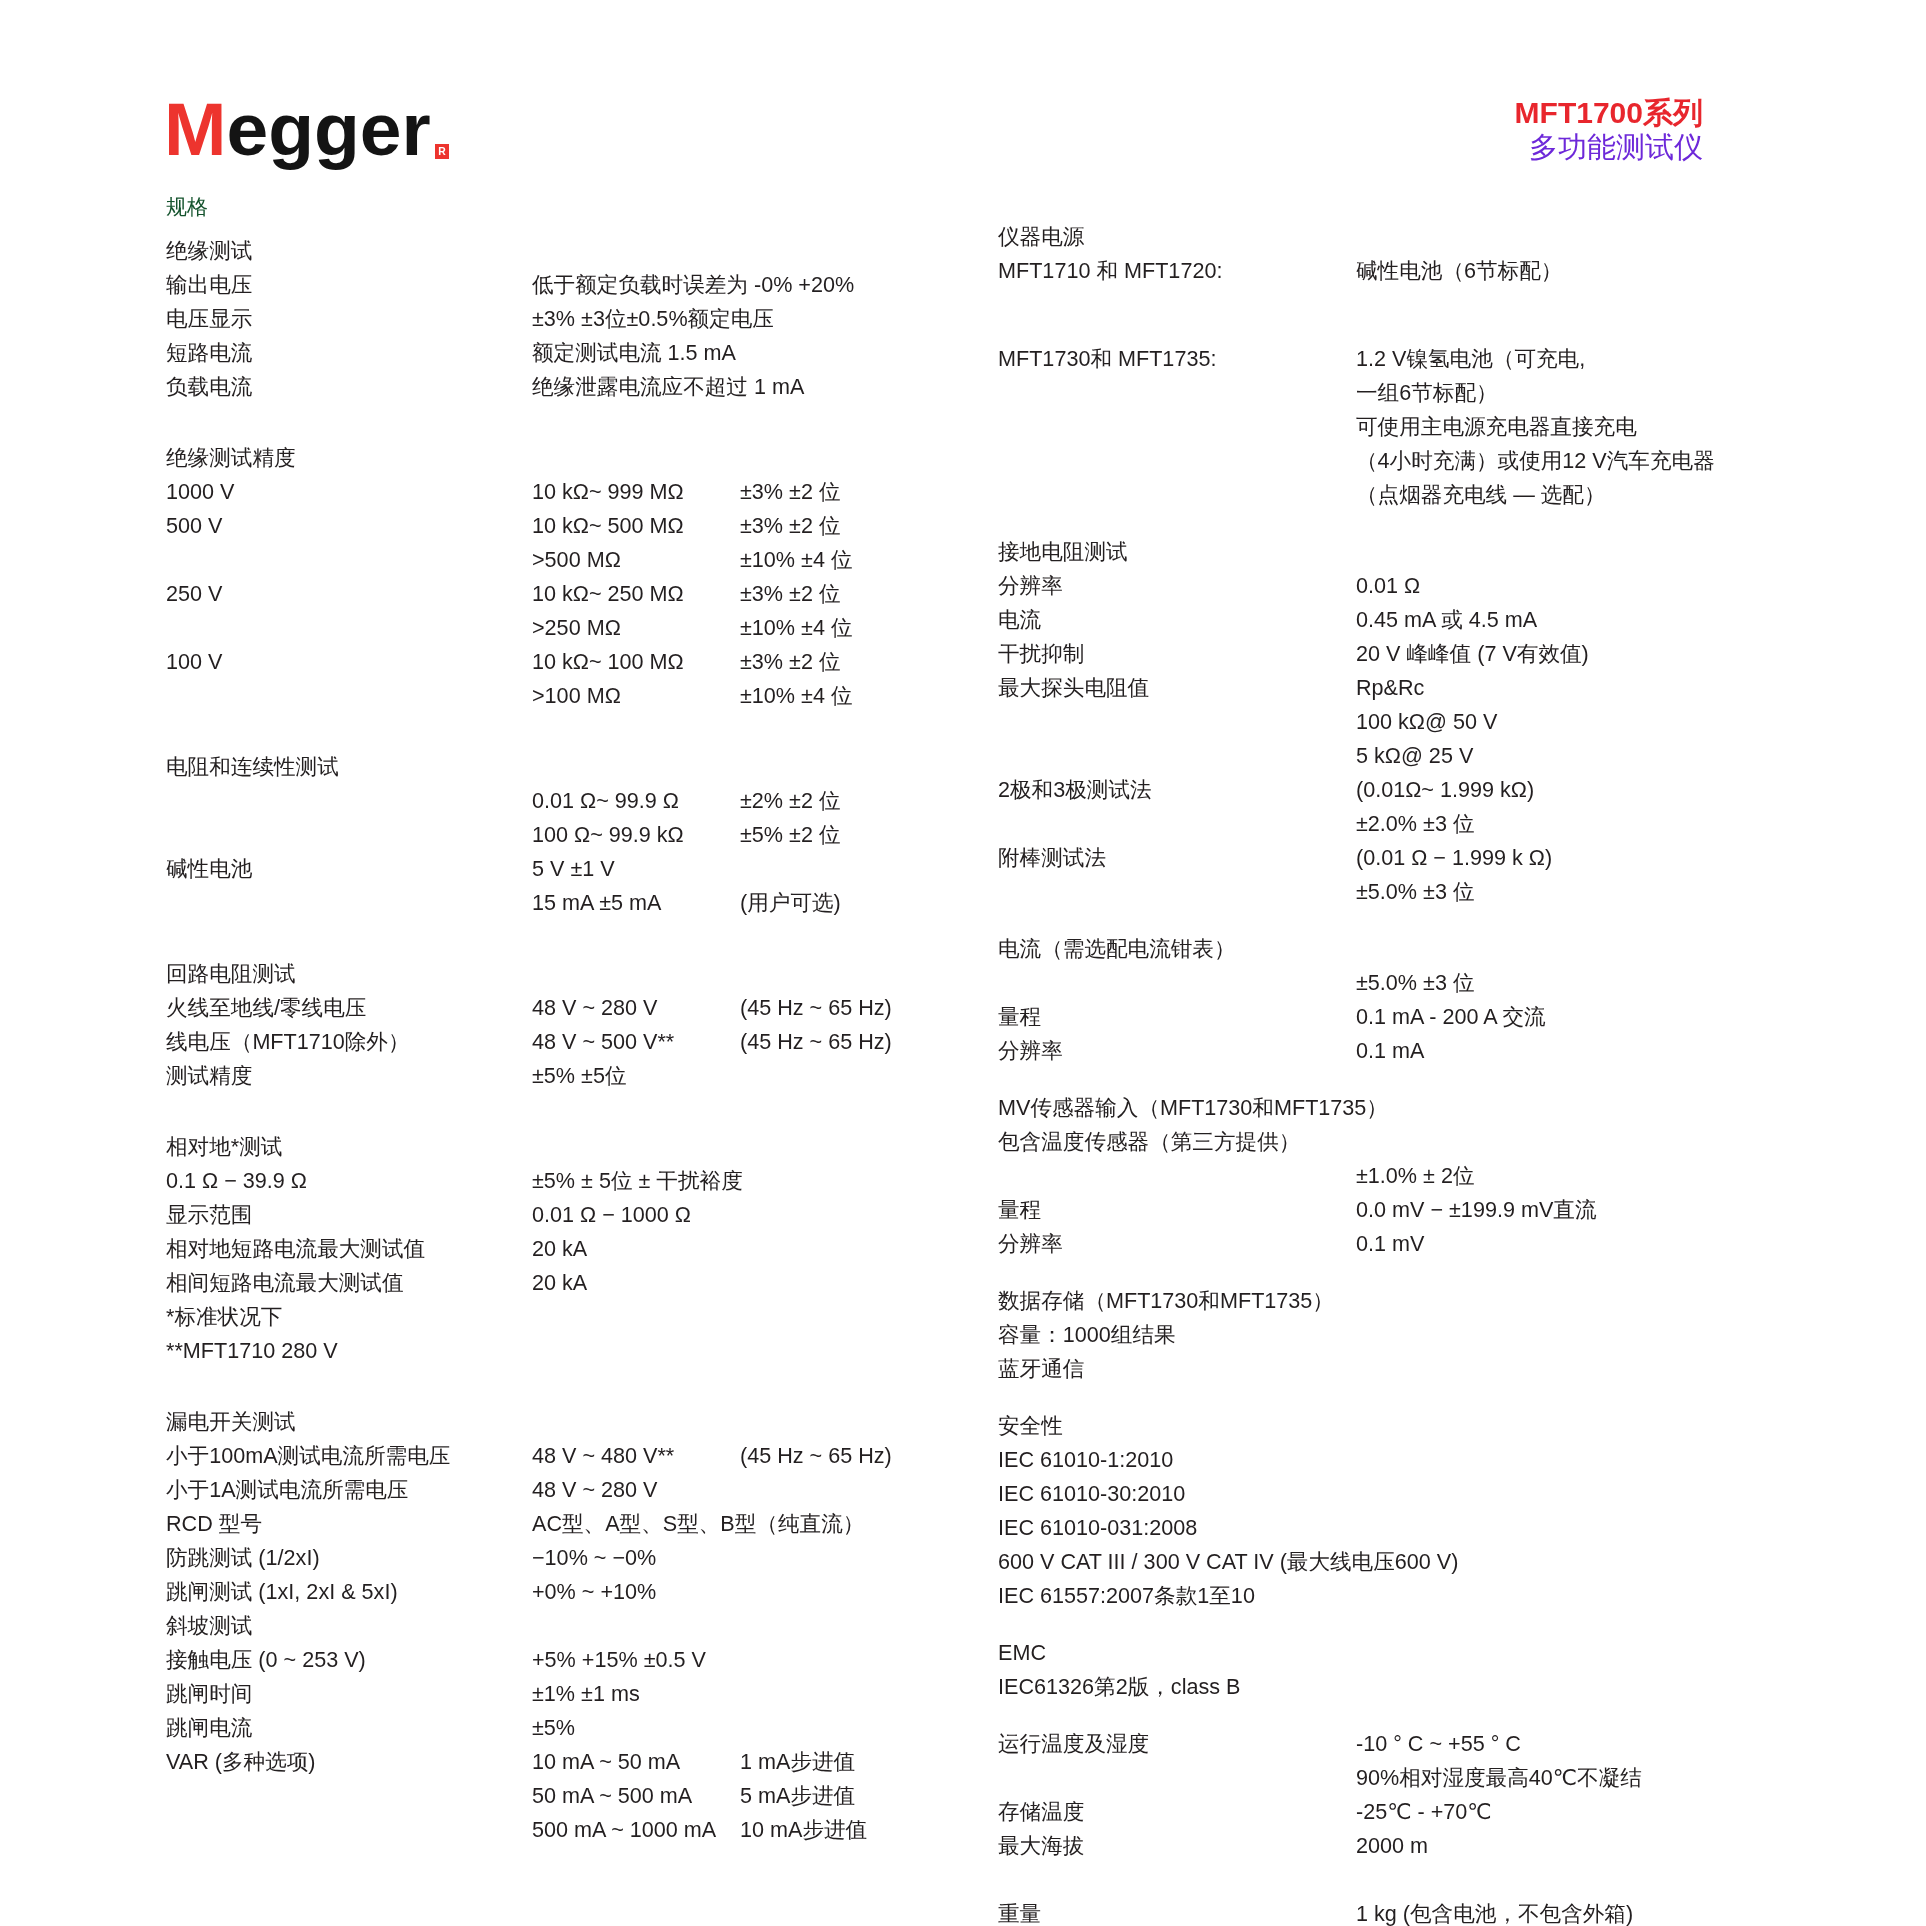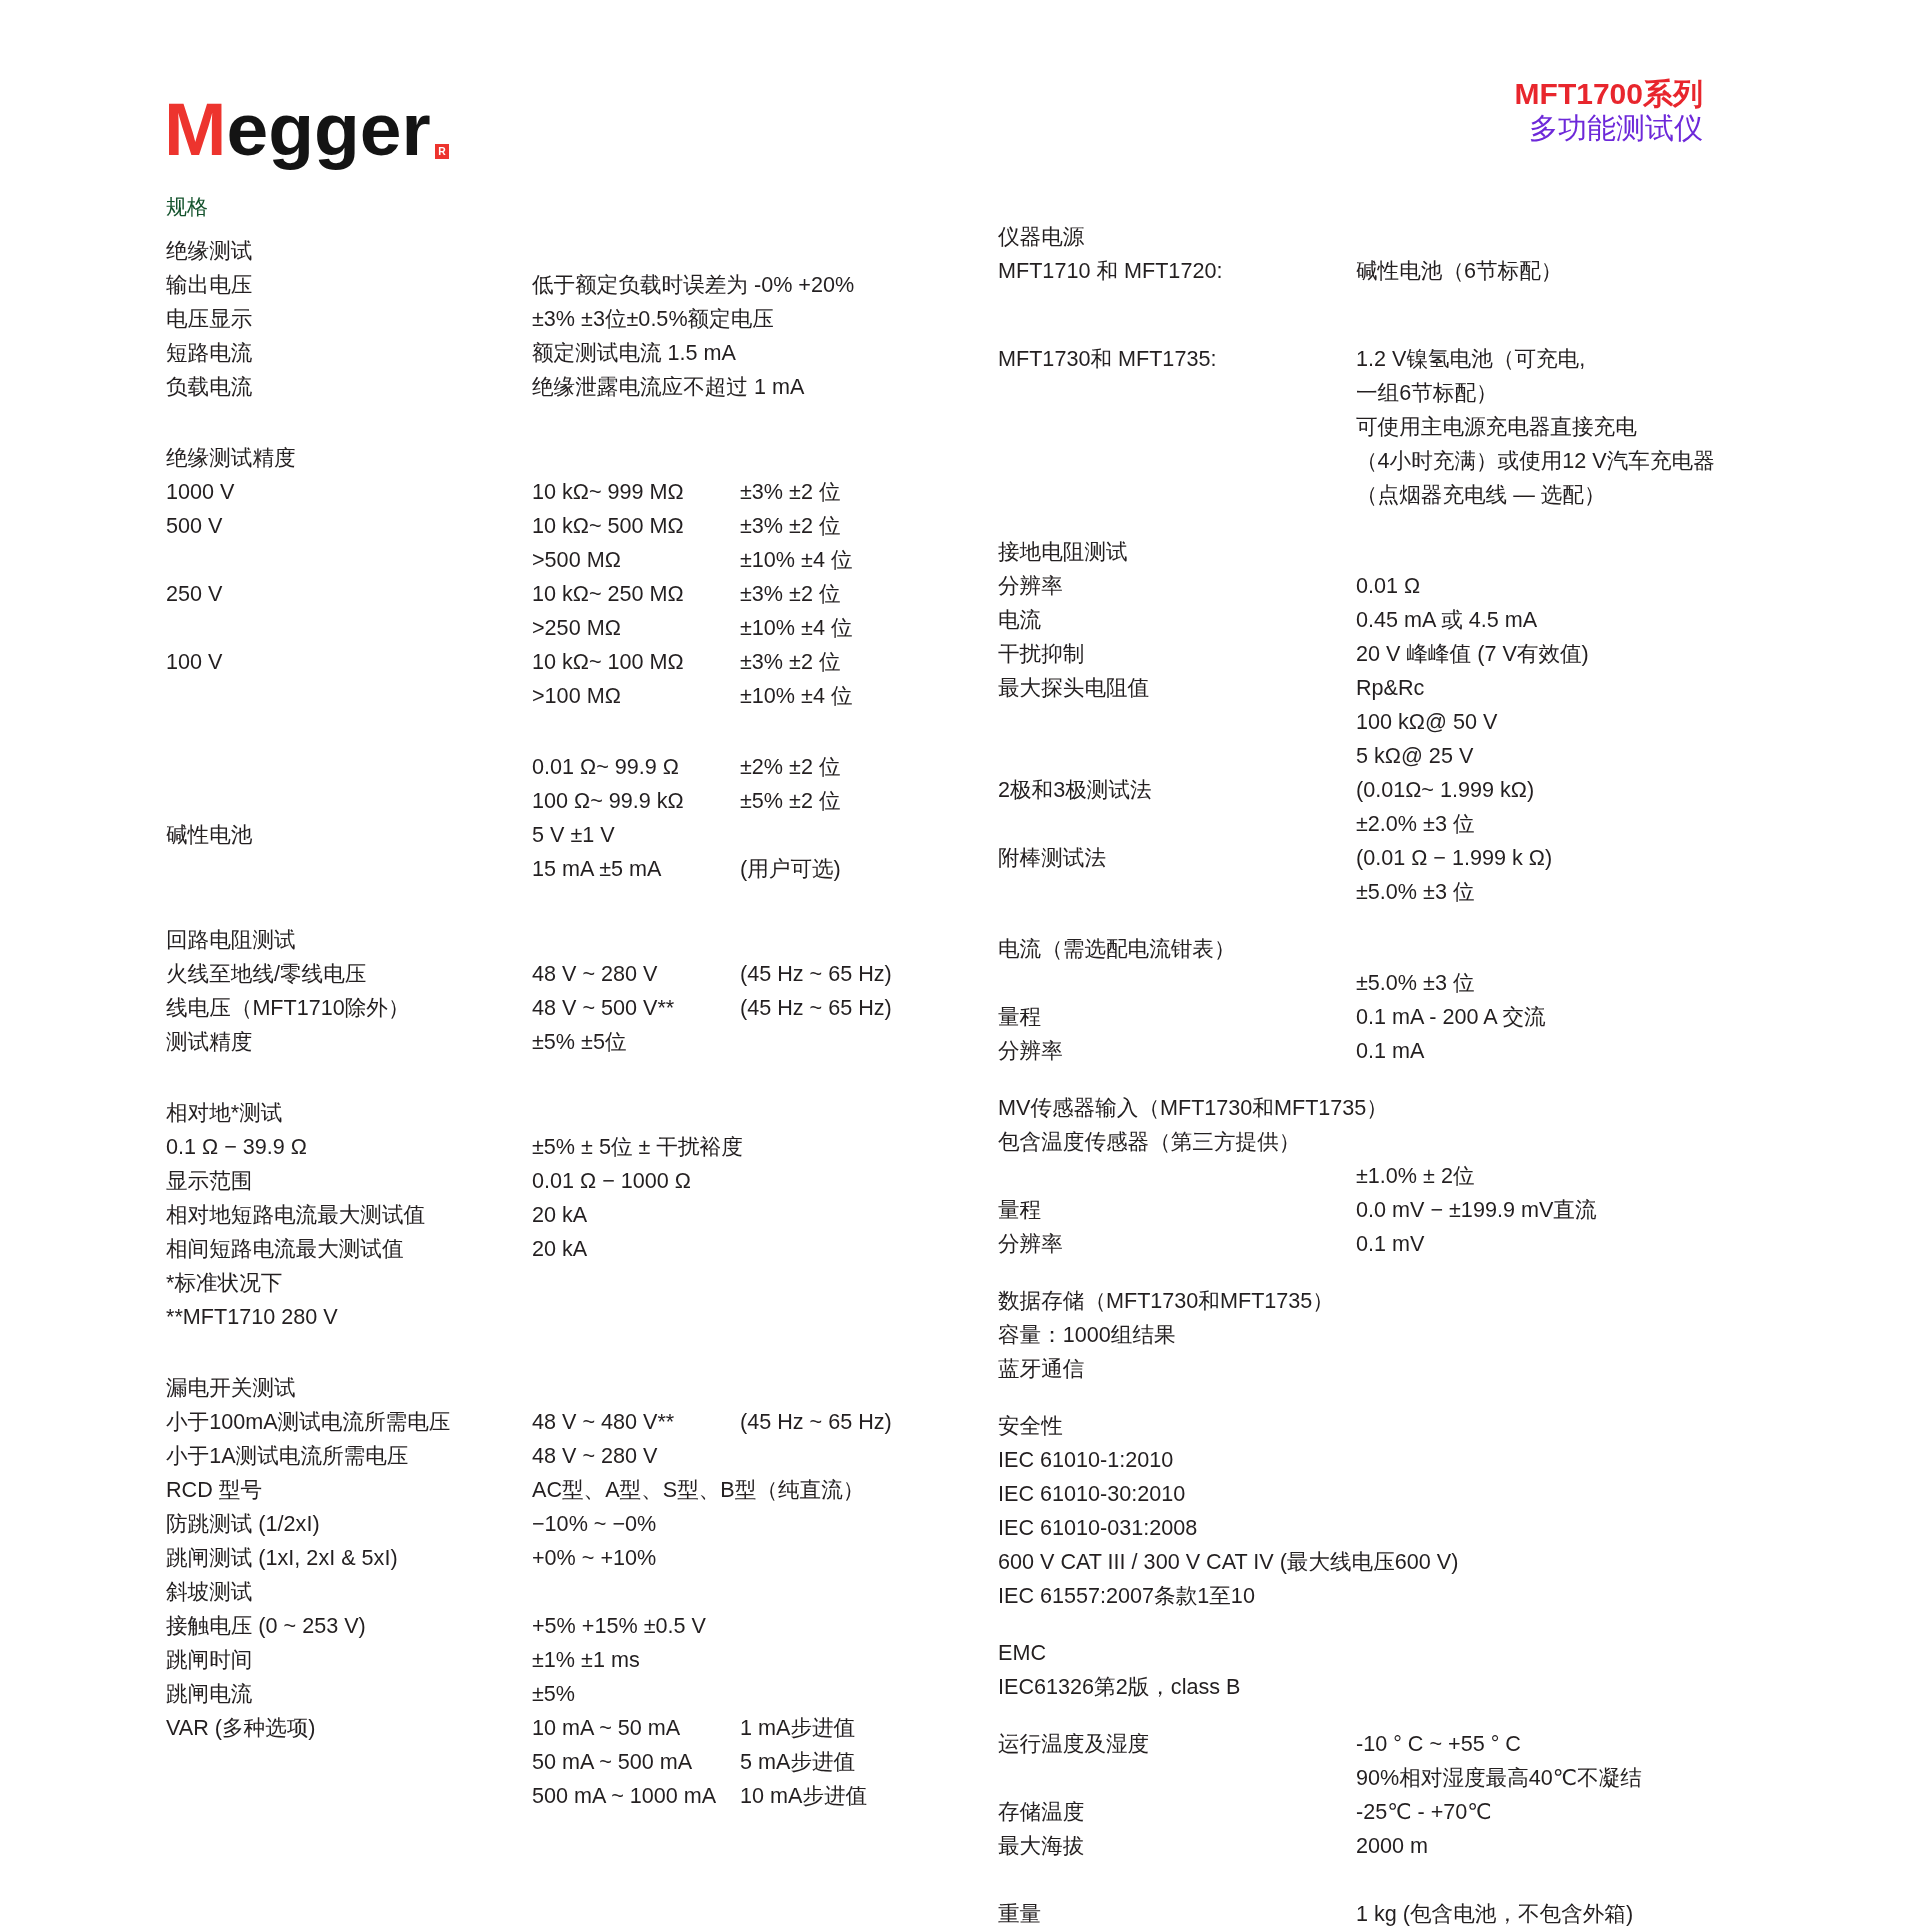--- a/index.html
+++ b/index.html
@@ -9,21 +9,21 @@
   }
   
   .logo{position:absolute;left:164px;top:92px;font-size:75px;font-weight:bold;line-height:1;white-space:nowrap;}
   .logo .logo-m{color:#ed342e;}
   .logo .logo-rest{color:#141414;}
   .logo .rbox{
     display:inline-block;width:14.6px;height:14.6px;background:#ed342e;color:#ffffff;
     font-size:10.4px;font-weight:bold;text-align:center;line-height:15.4px;margin-left:3.9px;
   }
   .doc-title{position:absolute;left:166px;top:194px;font-size:21px;color:#14532d;line-height:1.2;}
-  .header-right{position:absolute;right:262px;top:76px;text-align:right;line-height:35px;white-space:nowrap;margin-left:40px;}
+  .header-right{position:absolute;right:262px;top:95px;text-align:right;line-height:35px;white-space:nowrap;margin-left:40px;}
   .header-series{font-size:30px;font-weight:bold;color:#e8262d;}
   .header-sub{font-size:29px;color:#6d28d9;}
   
   .col{position:absolute;font-size:21.6px;line-height:34px;}
   .col-left{left:166px;top:234px;width:821px;}
   .col-right{left:998px;top:220px;width:932px;}
   .sec{margin-top:37px;}
   .col-right .sec{margin-top:23px;}
   .col .sec:first-child{margin-top:0;}
   .row{display:flex;white-space:nowrap;}
@@ -103,20 +103,21 @@
           <span class="v1 w">10 kΩ~ 100 MΩ</span>
           <span class="v2">±3% ±2 位</span>
         </div>
         <div class="row">
           <span class="lbl"></span>
           <span class="v1 w">&gt;100 MΩ</span>
           <span class="v2">±10% ±4 位</span>
         </div>
       </div>
       <div class="sec">
+        <div class="row trow">电阻和连续性测试</div>
         <div class="row">
           <span class="lbl"></span>
           <span class="v1 w">0.01 Ω~ 99.9 Ω</span>
           <span class="v2">±2% ±2 位</span>
         </div>
         <div class="row">
           <span class="lbl"></span>
           <span class="v1 w">100 Ω~ 99.9 kΩ</span>
           <span class="v2">±5% ±2 位</span>
         </div>

